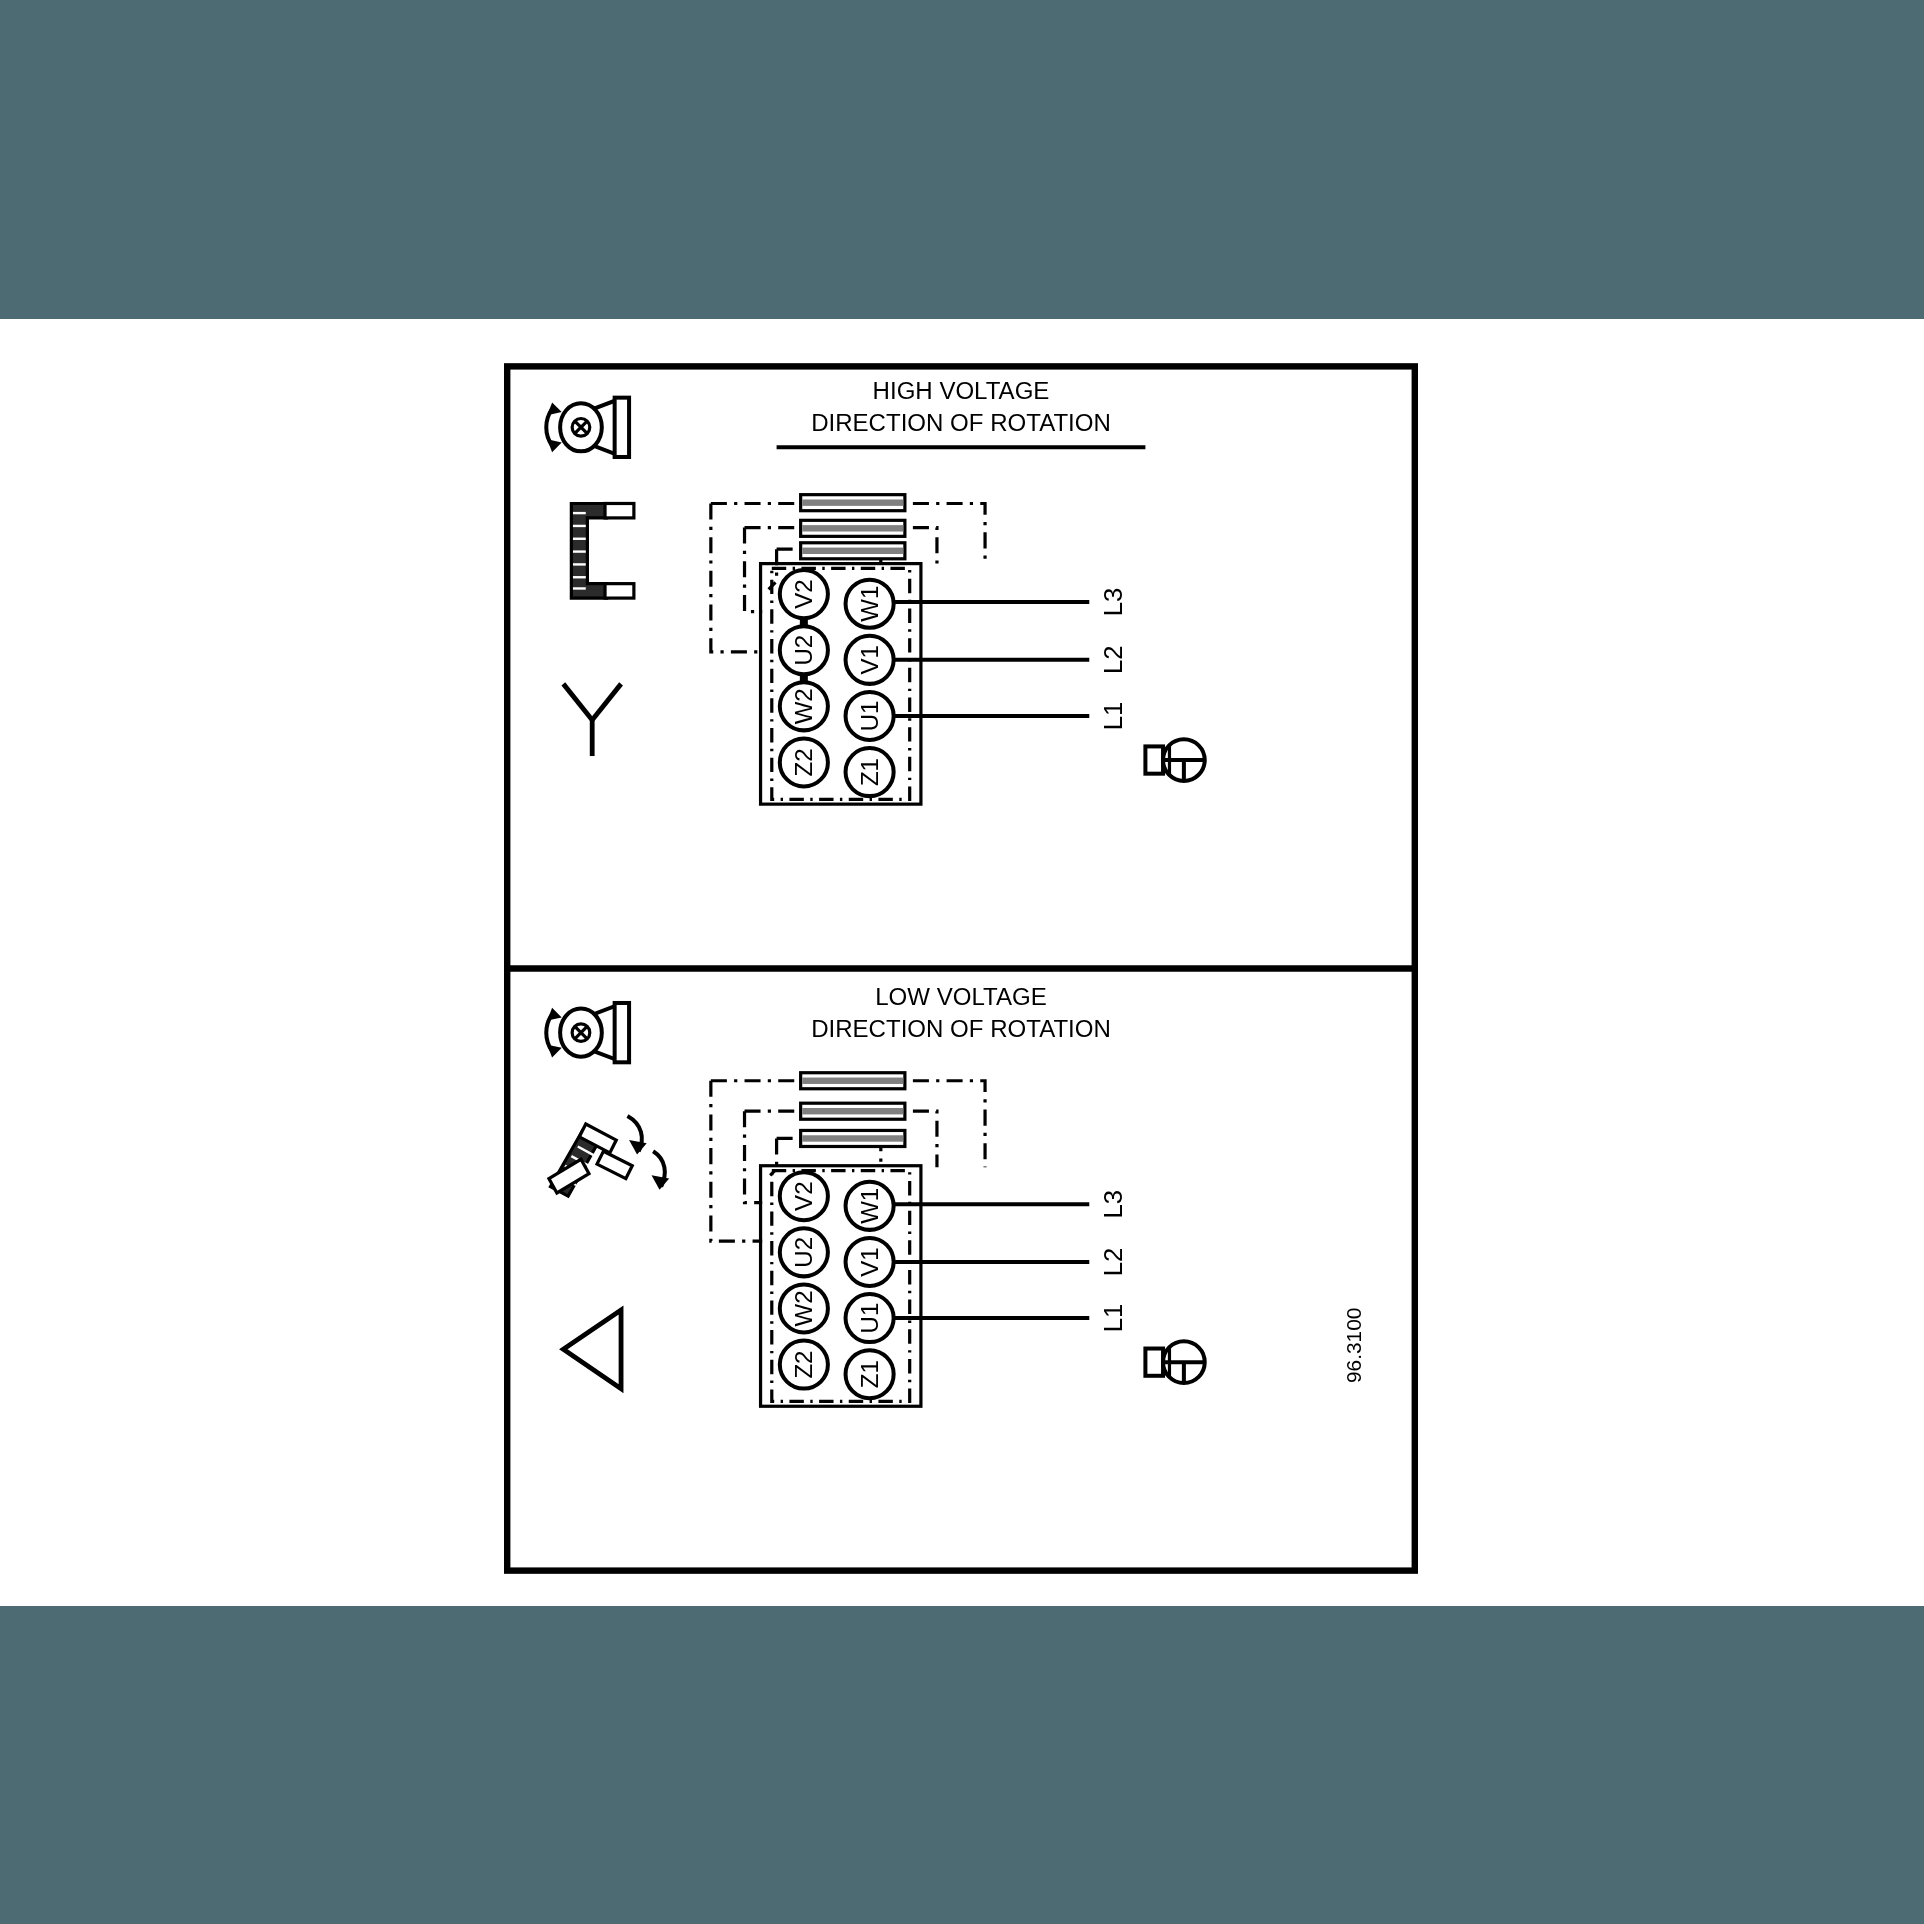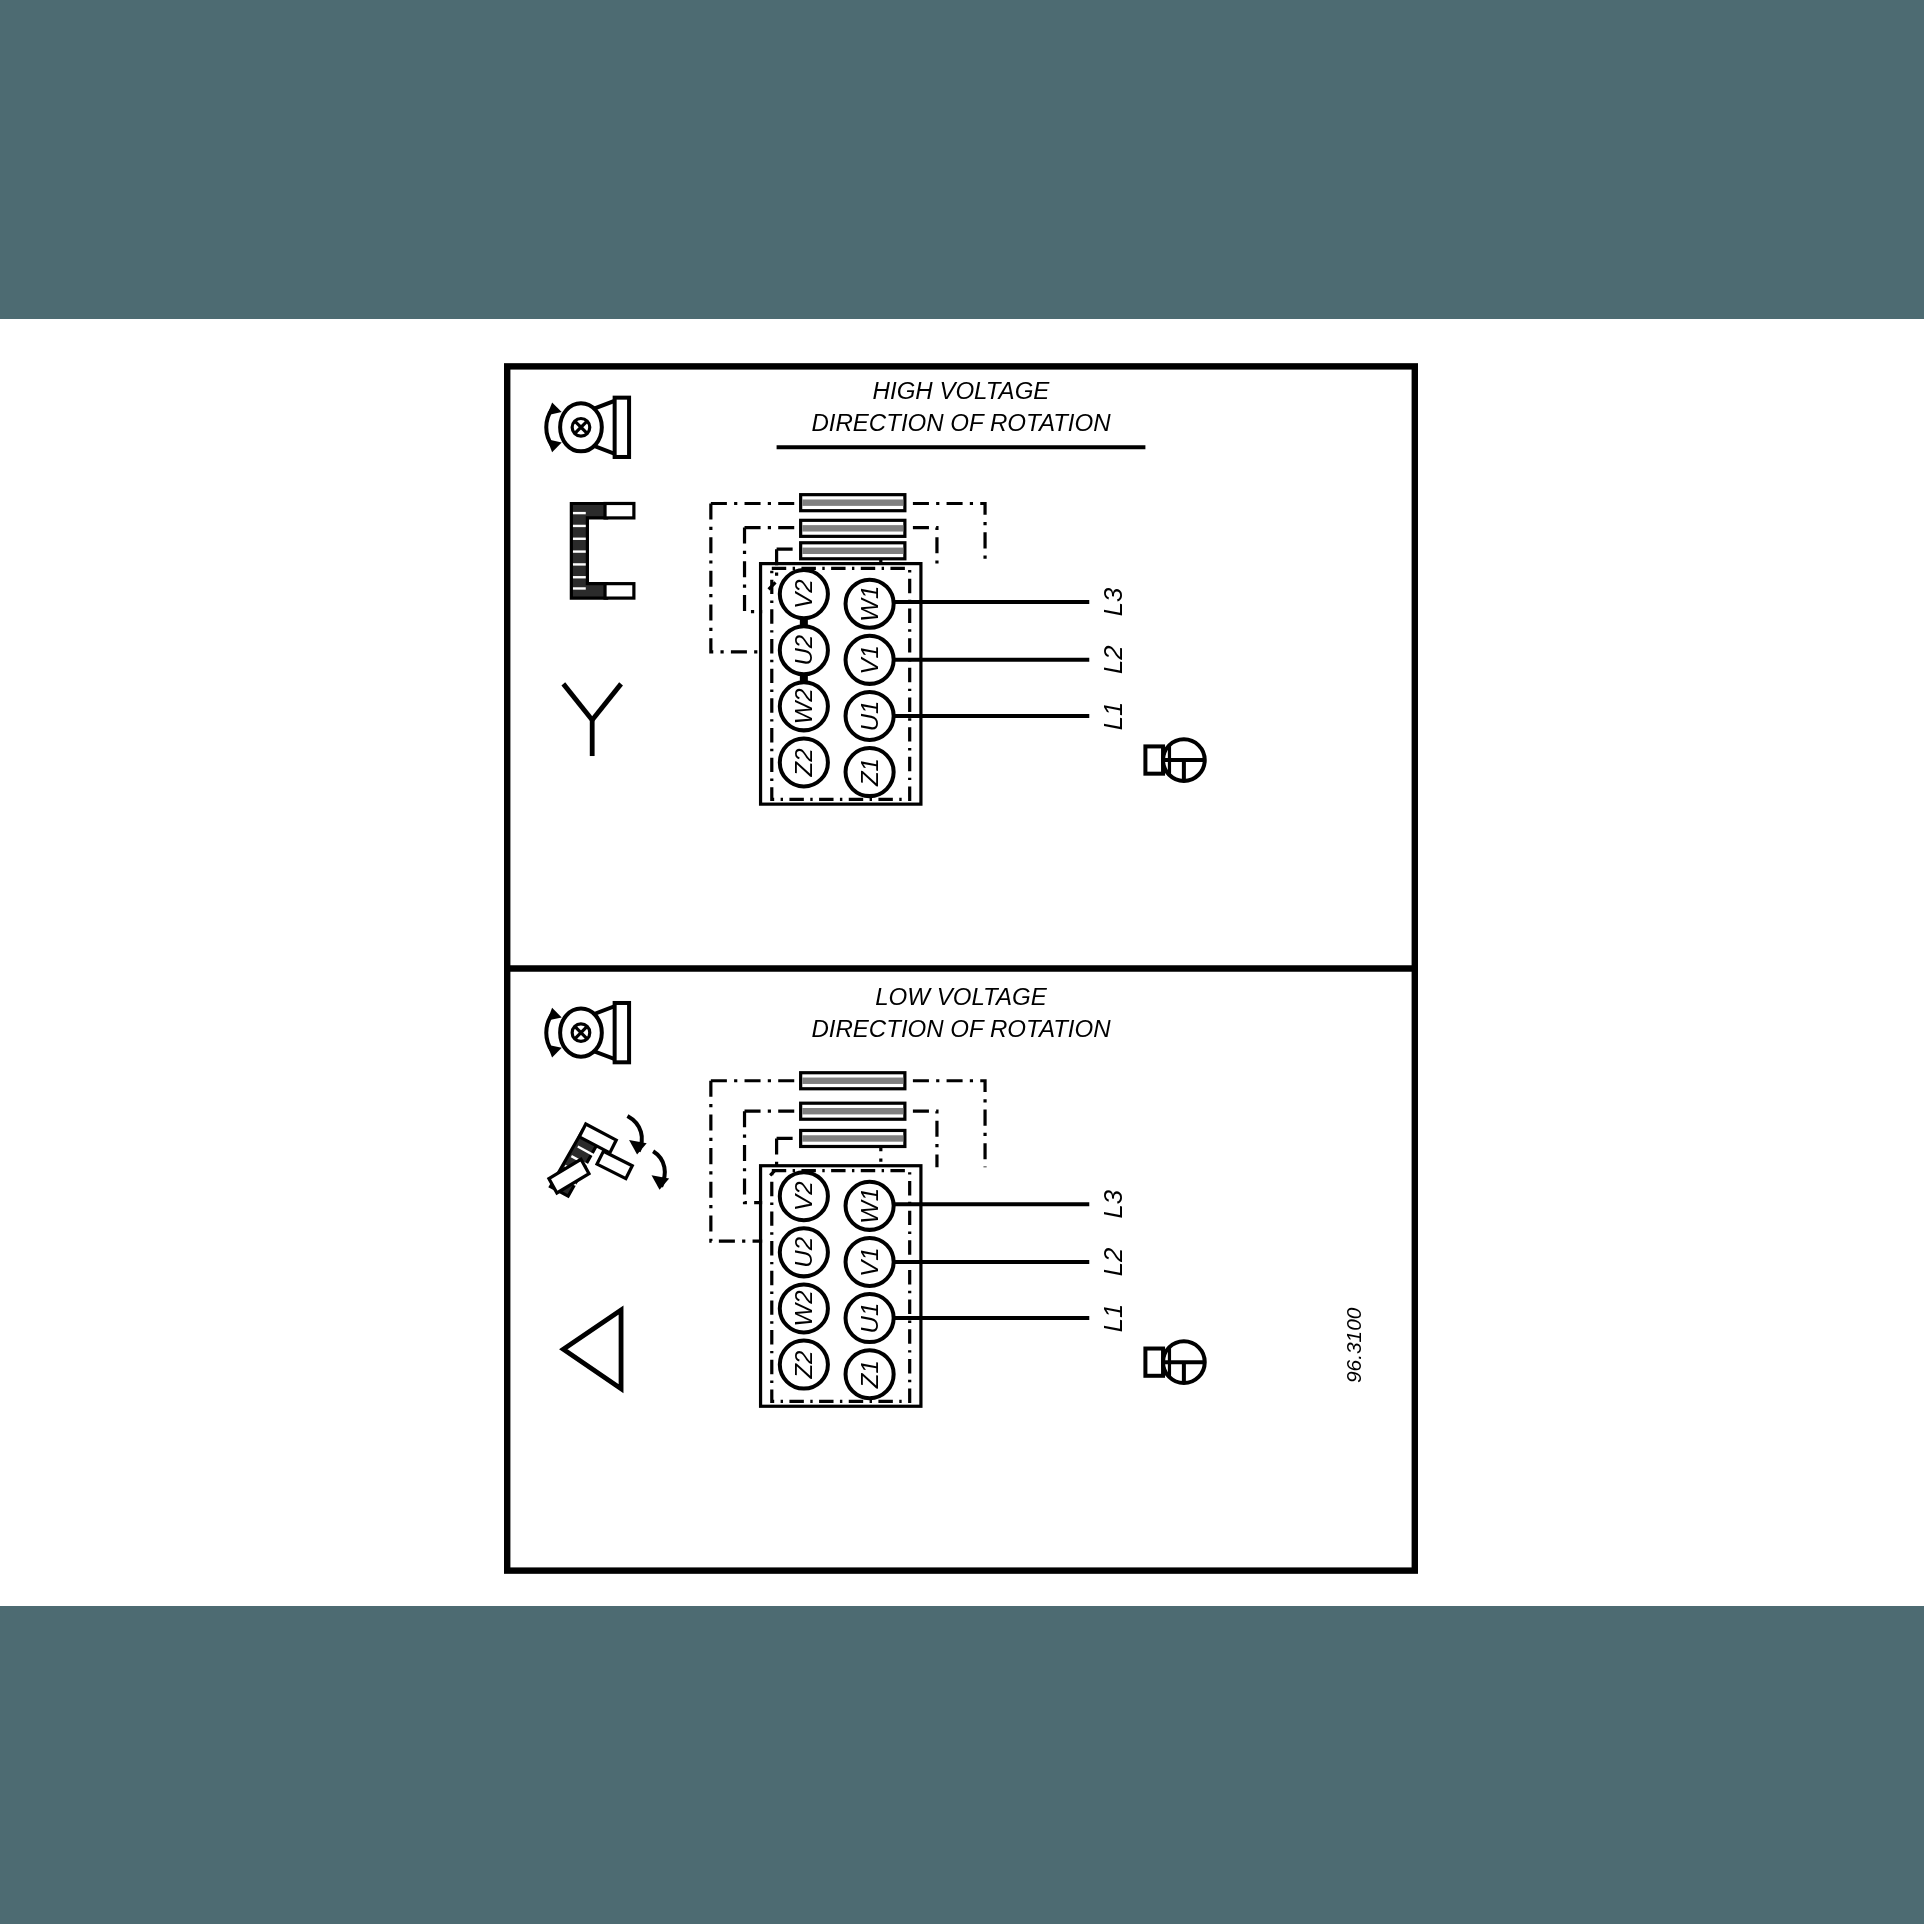--- a/index.html
+++ b/index.html
@@ -31,21 +31,20 @@
     height: 1287px;
     background: #ffffff;
   }
 
   #diagram-wrap {
     position: absolute;
     left: 504px;
     top: 44px;
     width: 914px;
     height: 1211px;
-    font-style: italic;
   }
   svg.diagram {
     display: block;
     width: 914px;
     height: 1211px;
   }
   text {
     font-family: "Liberation Sans", sans-serif;
     fill: #000000;
   }

